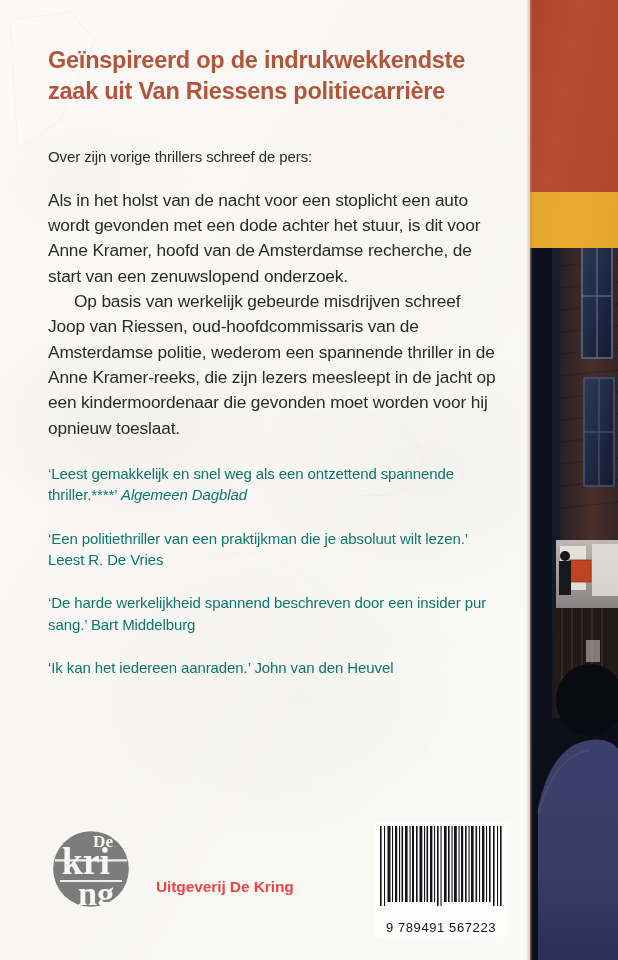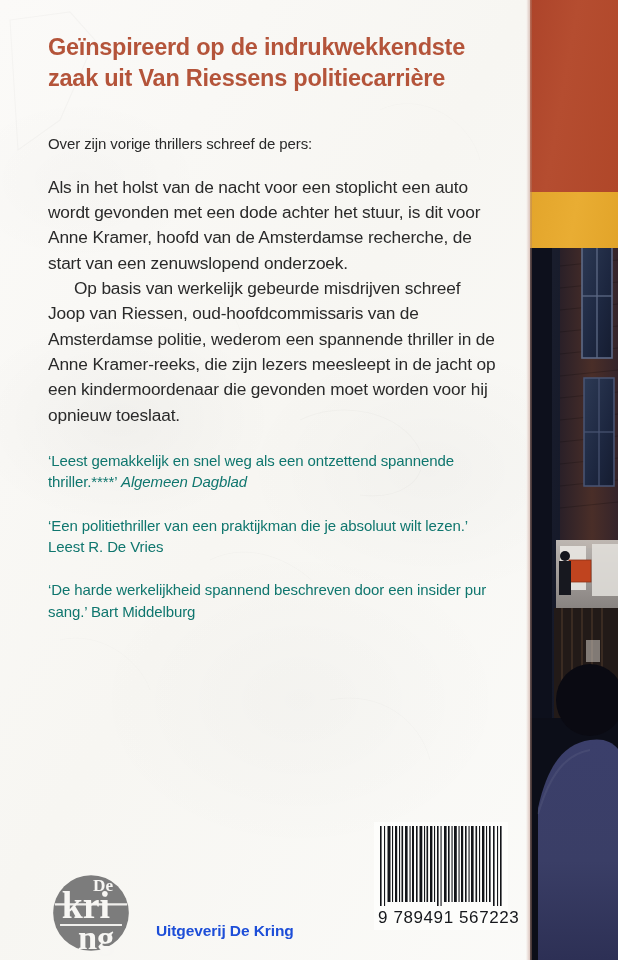--- a/index.html
+++ b/index.html
@@ -66,21 +66,21 @@
     background: linear-gradient(90deg, rgba(250,249,246,1) 0%, rgba(205,170,160,0.55) 55%, rgba(160,110,90,0.35) 100%);
     pointer-events: none;
   }
 
   
   #content {
     position: absolute;
     top: 0; left: 0;
     width: 530px;
     height: 860px;
-    padding: 0 34px 0 48px;
+    padding: 13px 34px 0 48px;
     box-sizing: border-box;
   }
 
   #headline {
     margin: 0;
     padding-top: 32px;
     color: #b4543a;
     font-weight: bold;
     font-size: 23.5px;
     line-height: 1.33;
@@ -127,49 +127,48 @@
     width: 530px;
     height: 142px;
   }
 
   #publisher-block {
     position: absolute;
     left: 48px;
     top: 8px;
     display: flex;
     align-items: center;
-    margin-top: 44px;
   }
   #kring-logo { width: 86px; height: 86px; display: block; }
   #publisher-name {
     margin-left: 22px;
-    color: #1d4ed8;
+    color: #ef4444;
     font-weight: bold;
     font-size: 15.5px;
     letter-spacing: -0.1px;
     white-space: nowrap;
     padding-top: 36px;
   }
 
   #barcode-block {
     position: absolute;
     left: 374px;
     top: 4px;
     width: 134px;
     background: #fdfdfb;
     padding: 4px 4px 2px 4px;
     box-sizing: border-box;
   }
   #barcode-bars { display: block; width: 126px; height: 80px; }
   #barcode-number {
     display: block;
-    margin-top: 2px;
+    margin-top: 14px;
     text-align: center;
     font-family: "Liberation Sans", "DejaVu Sans", sans-serif;
-    font-size: 17px;
+    font-size: 13px;
     color: #16181c;
     letter-spacing: 0.6px;
     white-space: nowrap;
   }
 </style>
 </head>
 <body>
 
 <div id="cover">
 
@@ -302,20 +301,24 @@
     <p class="quote">
       <span>‘Een politiethriller van een praktijkman die je absoluut wilt lezen.’</span>
       <span>Leest R. De Vries</span>
     </p>
 
     <p class="quote">
       <span>‘De harde werkelijkheid spannend beschreven door een insider pur sang.’</span>
       <span>Bart Middelburg</span>
     </p>
 
+    <p class="quote">
+      <span>‘Ik kan het iedereen aanraden.’</span>
+      <span>John van den Heuvel</span>
+    </p>
 
   </div>
 
   <div id="footer">
 
     <div id="publisher-block">
       <svg id="kring-logo" viewBox="0 0 100 100">
         <circle cx="50" cy="50" r="44" fill="#7c7c7c"></circle>
         <g fill="#f7f6f3" font-family="'Liberation Serif', 'DejaVu Serif', serif" font-weight="bold">
           <text x="64" y="24" font-size="20" text-anchor="middle">De</text>

